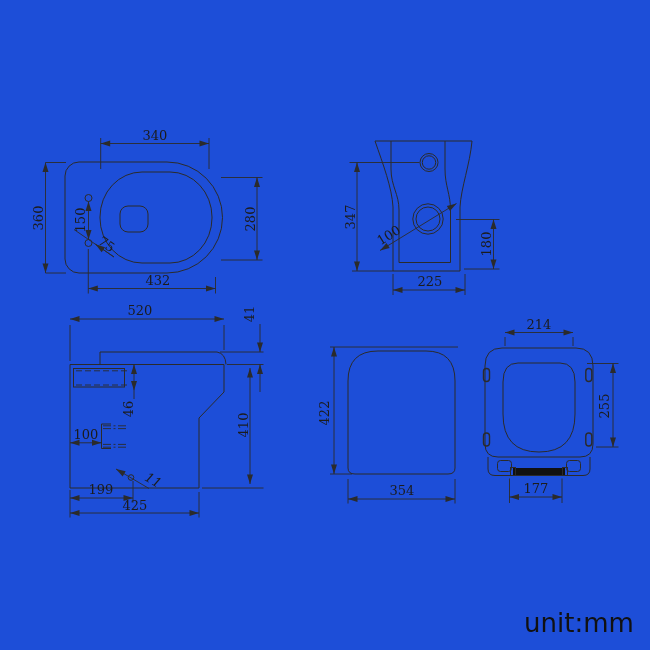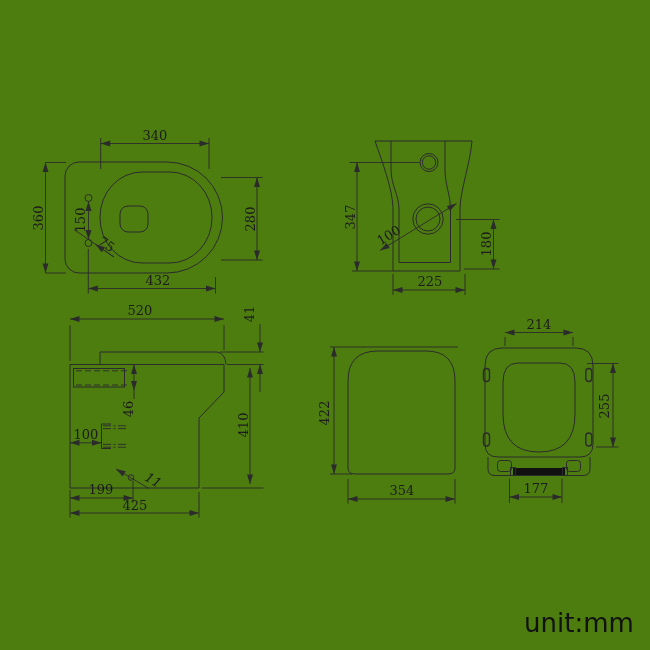--- a/index.html
+++ b/index.html
@@ -1,16 +1,16 @@
 <!DOCTYPE html>
 <html><head>
 <meta charset="utf-8">
 <style>
   html,body{margin:0;padding:0;background:#fff;}
-  .sheet{position:relative;width:650px;height:650px;background:#4d7c0f;overflow:hidden;
+  .sheet{position:relative;width:650px;height:650px;background:#1d4ed8;overflow:hidden;
          font-family:"DejaVu Serif", serif;}
   svg{position:absolute;left:0;top:0;}
   .ln{fill:none;stroke:#2b2b2b;stroke-width:1;}
   .fat{fill:none;stroke:#2b2b2b;stroke-width:1.4;}
   .dim{fill:none;stroke:#2b2b2b;stroke-width:0.9;}
   .dash{fill:none;stroke:#2b2b2b;stroke-width:0.9;stroke-dasharray:6 3;}
   .dd{fill:none;stroke:#2b2b2b;stroke-width:0.9;stroke-dasharray:8 2.5 2 2.5;}
   text.d{font:13px "DejaVu Serif", serif;fill:#1c1c1c;text-anchor:middle;}
   text.it{font-style:italic;}
   text.unit{font:26px "DejaVu Sans", sans-serif;fill:#111;text-anchor:middle;}

